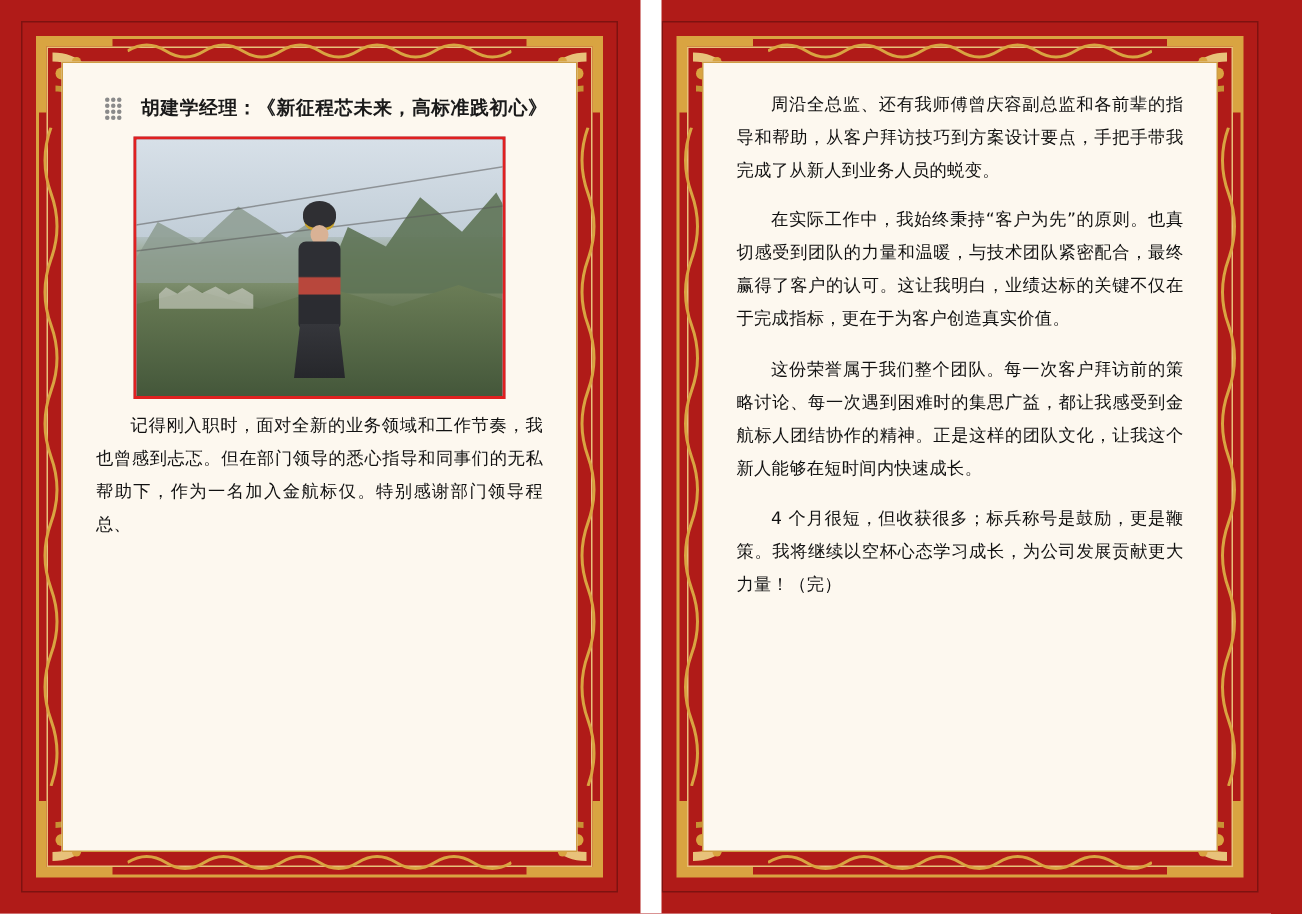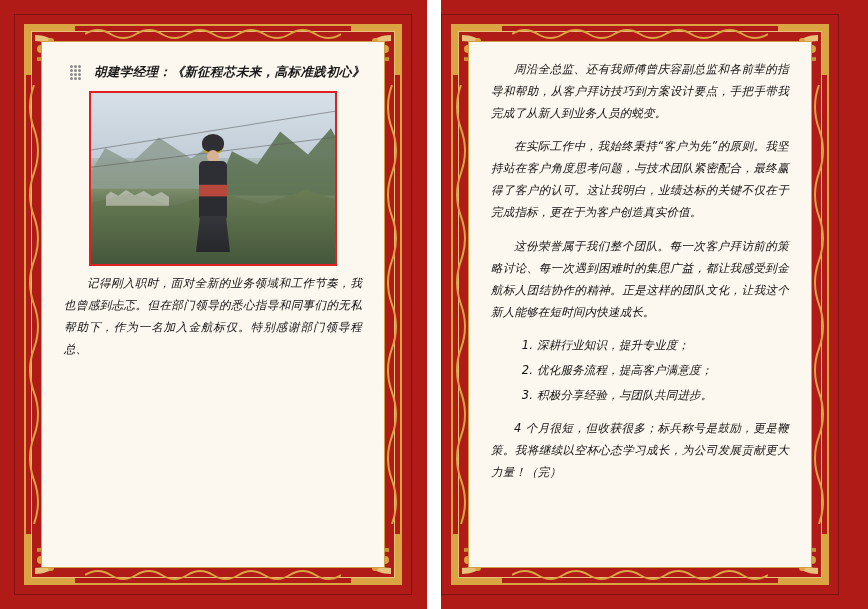--- a/index.html
+++ b/index.html
@@ -7,21 +7,20 @@
     width:868px;height:609px;
     background:#ffffff;
     font-family:"DejaVu Sans","Liberation Sans",sans-serif;
     overflow:hidden;
   }
   .poster{
     position:relative;
     width:868px;height:609px;
     background:#b01b18;
     box-sizing:border-box;
-    font-style:italic;
   }
   
   .gutter{
     position:absolute;
     left:427px;top:0;
     width:14px;height:609px;
     background:#ffffff;
     z-index:5;
   }
   .page{
@@ -383,28 +382,23 @@
     <div class="edge-right">
       <svg width="16" height="100%" viewBox="0 0 16 420" preserveAspectRatio="none">
         <path d="M8 0 Q0 21 8 42 Q16 63 8 84 Q0 105 8 126 Q16 147 8 168 Q0 189 8 210 Q16 231 8 252 Q0 273 8 294 Q16 315 8 336 Q0 357 8 378 Q16 399 8 420" fill="none" stroke="#d9a441" stroke-width="2"></path>
       </svg>
     </div>
 
     <div class="paper">
       <div class="content">
 
         <p class="para">周沿全总监、还有我师傅曾庆容副总监和各前辈的指导和帮助，从客户拜访技巧到方案设计要点，手把手带我完成了从新人到业务人员的蜕变。</p>
-        <p class="para">在实际工作中，我始终秉持“客户为先”的原则。我坚持站在客户角度思考问题，与技术团队紧密配合，最终赢得了客户的认可。这让我明白，业绩达标的关键不仅在于完成指标，更在于为客户创造真实价值。</p>
+        <p class="para">在实际工作中，我始终秉持“客户为先”的原则。也真切感受到团队的力量和温暖，与技术团队紧密配合，最终赢得了客户的认可。这让我明白，业绩达标的关键不仅在于完成指标，更在于为客户创造真实价值。</p>
         <p class="para">这份荣誉属于我们整个团队。每一次客户拜访前的策略讨论、每一次遇到困难时的集思广益，都让我感受到金航标人团结协作的精神。正是这样的团队文化，让我这个新人能够在短时间内快速成长。</p>
 
-        <ol class="list">
-          <li>深耕行业知识，提升专业度；</li>
-          <li>优化服务流程，提高客户满意度；</li>
-          <li>积极分享经验，与团队共同进步。</li>
-        </ol>
 
         <p class="para">4 个月很短，但收获很多；标兵称号是鼓励，更是鞭策。我将继续以空杯心态学习成长，为公司发展贡献更大力量！（完）</p>
 
       </div>
     </div>
   </div>
 
 </div>
 
 </body></html>

